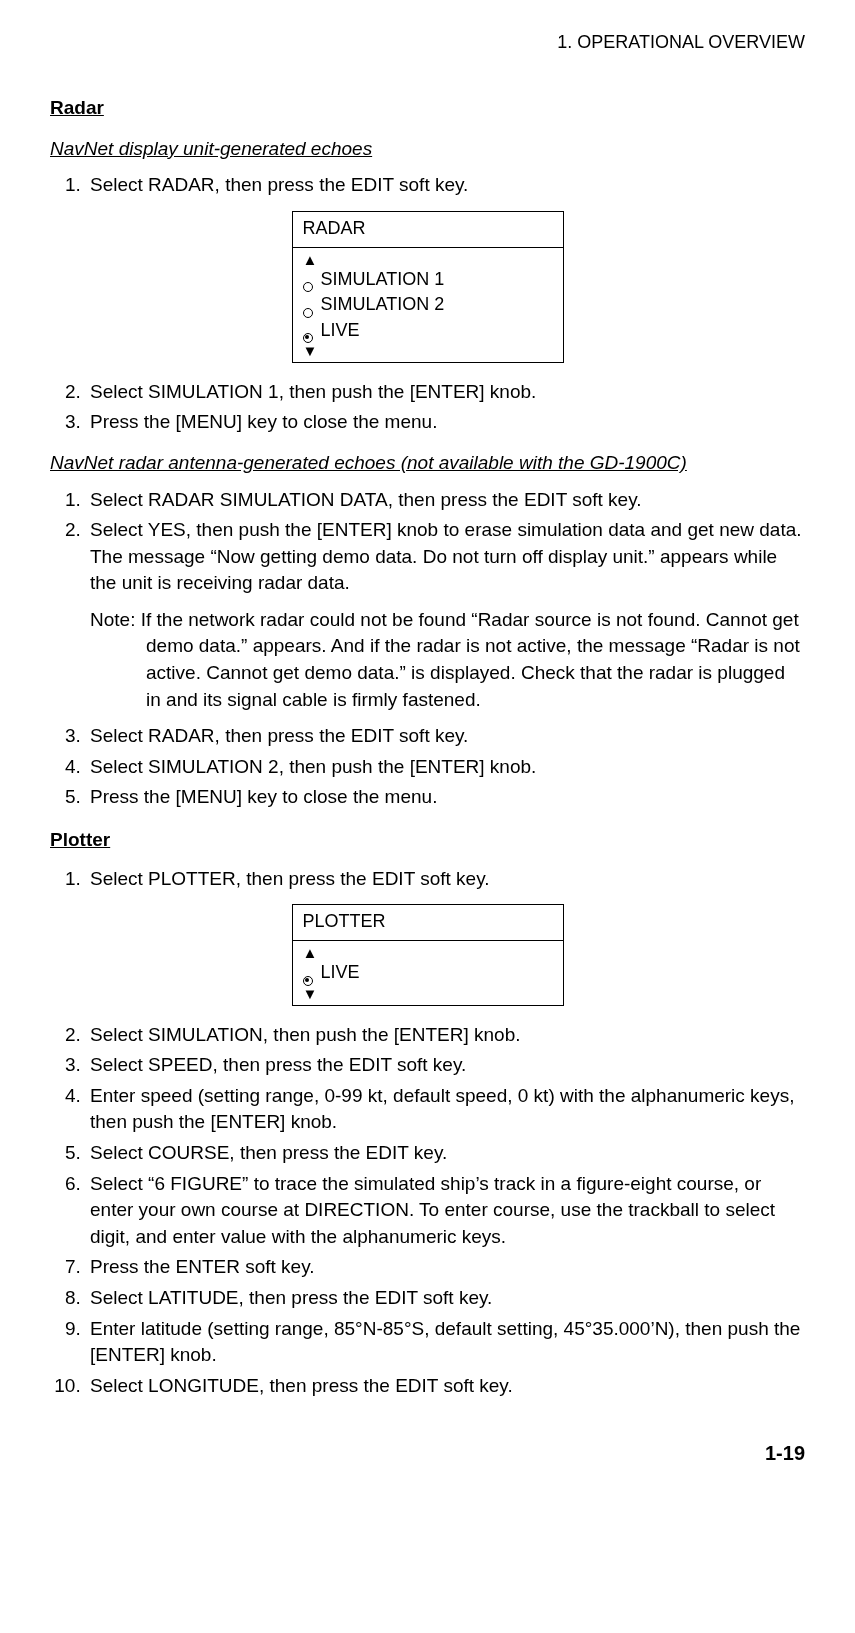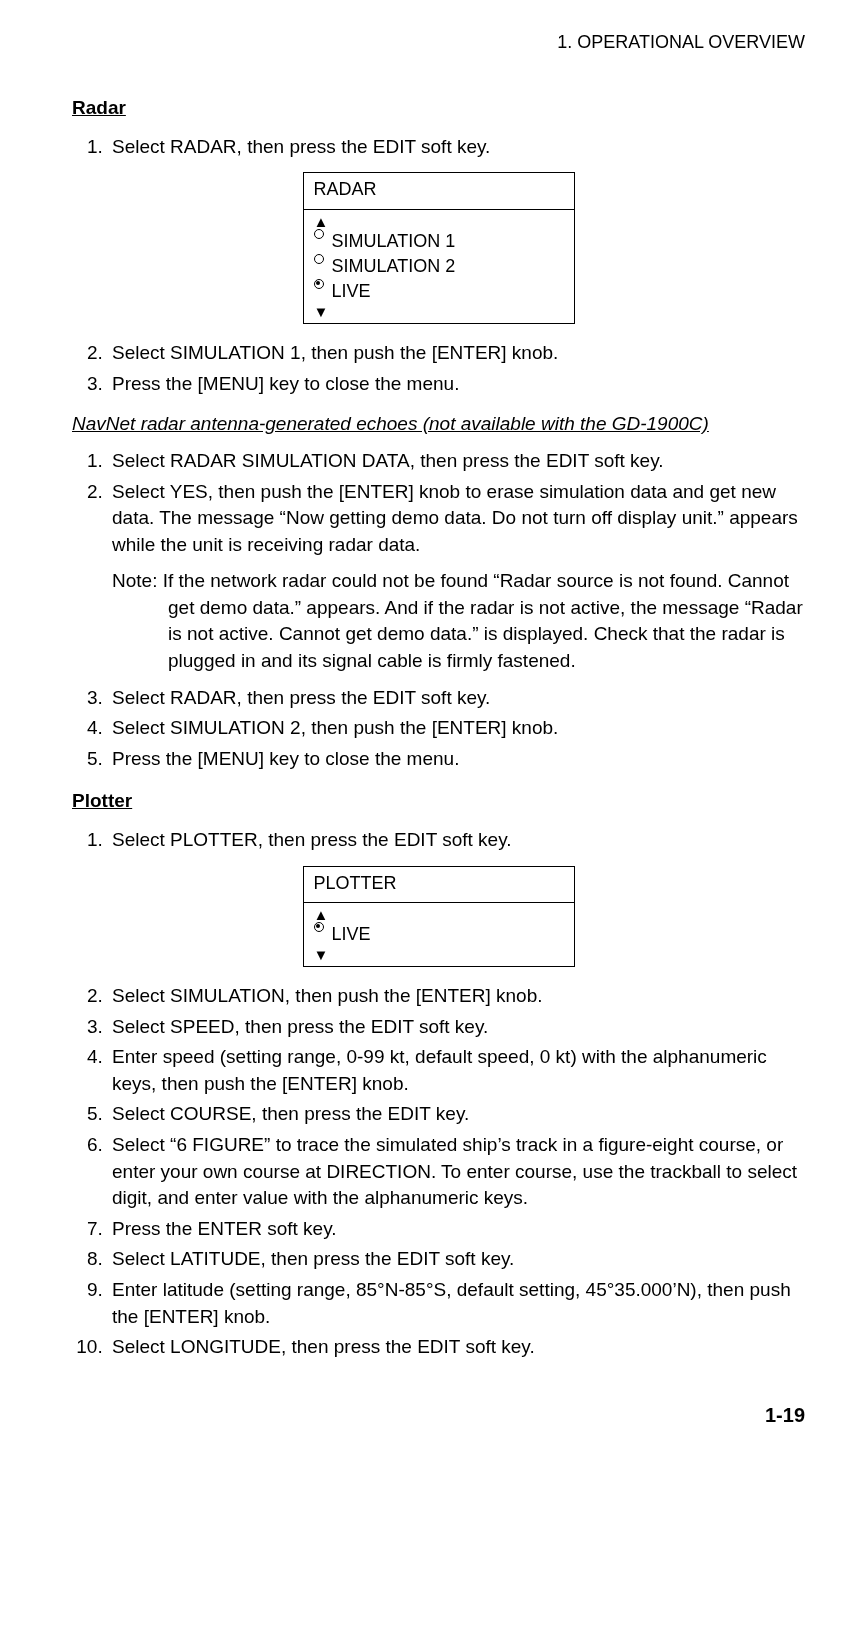--- a/index.html
+++ b/index.html
@@ -8,21 +8,20 @@
     line-height: 1.4;
     color: #000;
     background: #fff;
     margin: 0;
     padding: 0;
     width: 855px;
   }
   .page {
     padding: 30px 50px 30px 50px;
     box-sizing: border-box;
-    margin-left: 22px;
   }
   .header-right {
     text-align: right;
     font-size: 18px;
     margin-bottom: 40px;
   }
   .h-bold-u {
     font-weight: bold;
     text-decoration: underline;
     margin: 16px 0 12px 0;
@@ -58,21 +57,21 @@
   }
   .menu-body {
     padding: 4px 10px 4px 10px;
   }
   .menu-arrow {
     line-height: 1;
     font-size: 15px;
   }
   .menu-row {
     display: flex;
-    align-items: flex-start;
+    align-items: flex-end;
     gap: 8px;
     line-height: 1.4;
   }
   .radio-empty {
     display: inline-block;
     width: 10px; height: 10px;
     border: 1.5px solid #000;
     border-radius: 50%;
     box-sizing: border-box;
     flex: 0 0 auto;
@@ -103,20 +102,21 @@
 </style>
 </head>
 <body>
 
 <div class="page">
 
   <div class="header-right">1. OPERATIONAL OVERVIEW</div>
 
   <div class="h-bold-u">Radar</div>
 
+  <div class="h-italic-u">NavNet display unit-generated echoes</div>
 
   <ol class="steps">
     <li>Select RADAR, then press the EDIT soft key.</li>
   </ol>
 
   <div class="menu-box">
     <div class="menu-title">RADAR</div>
     <div class="menu-body">
       <div class="menu-arrow">▲</div>
       <div class="menu-row">

